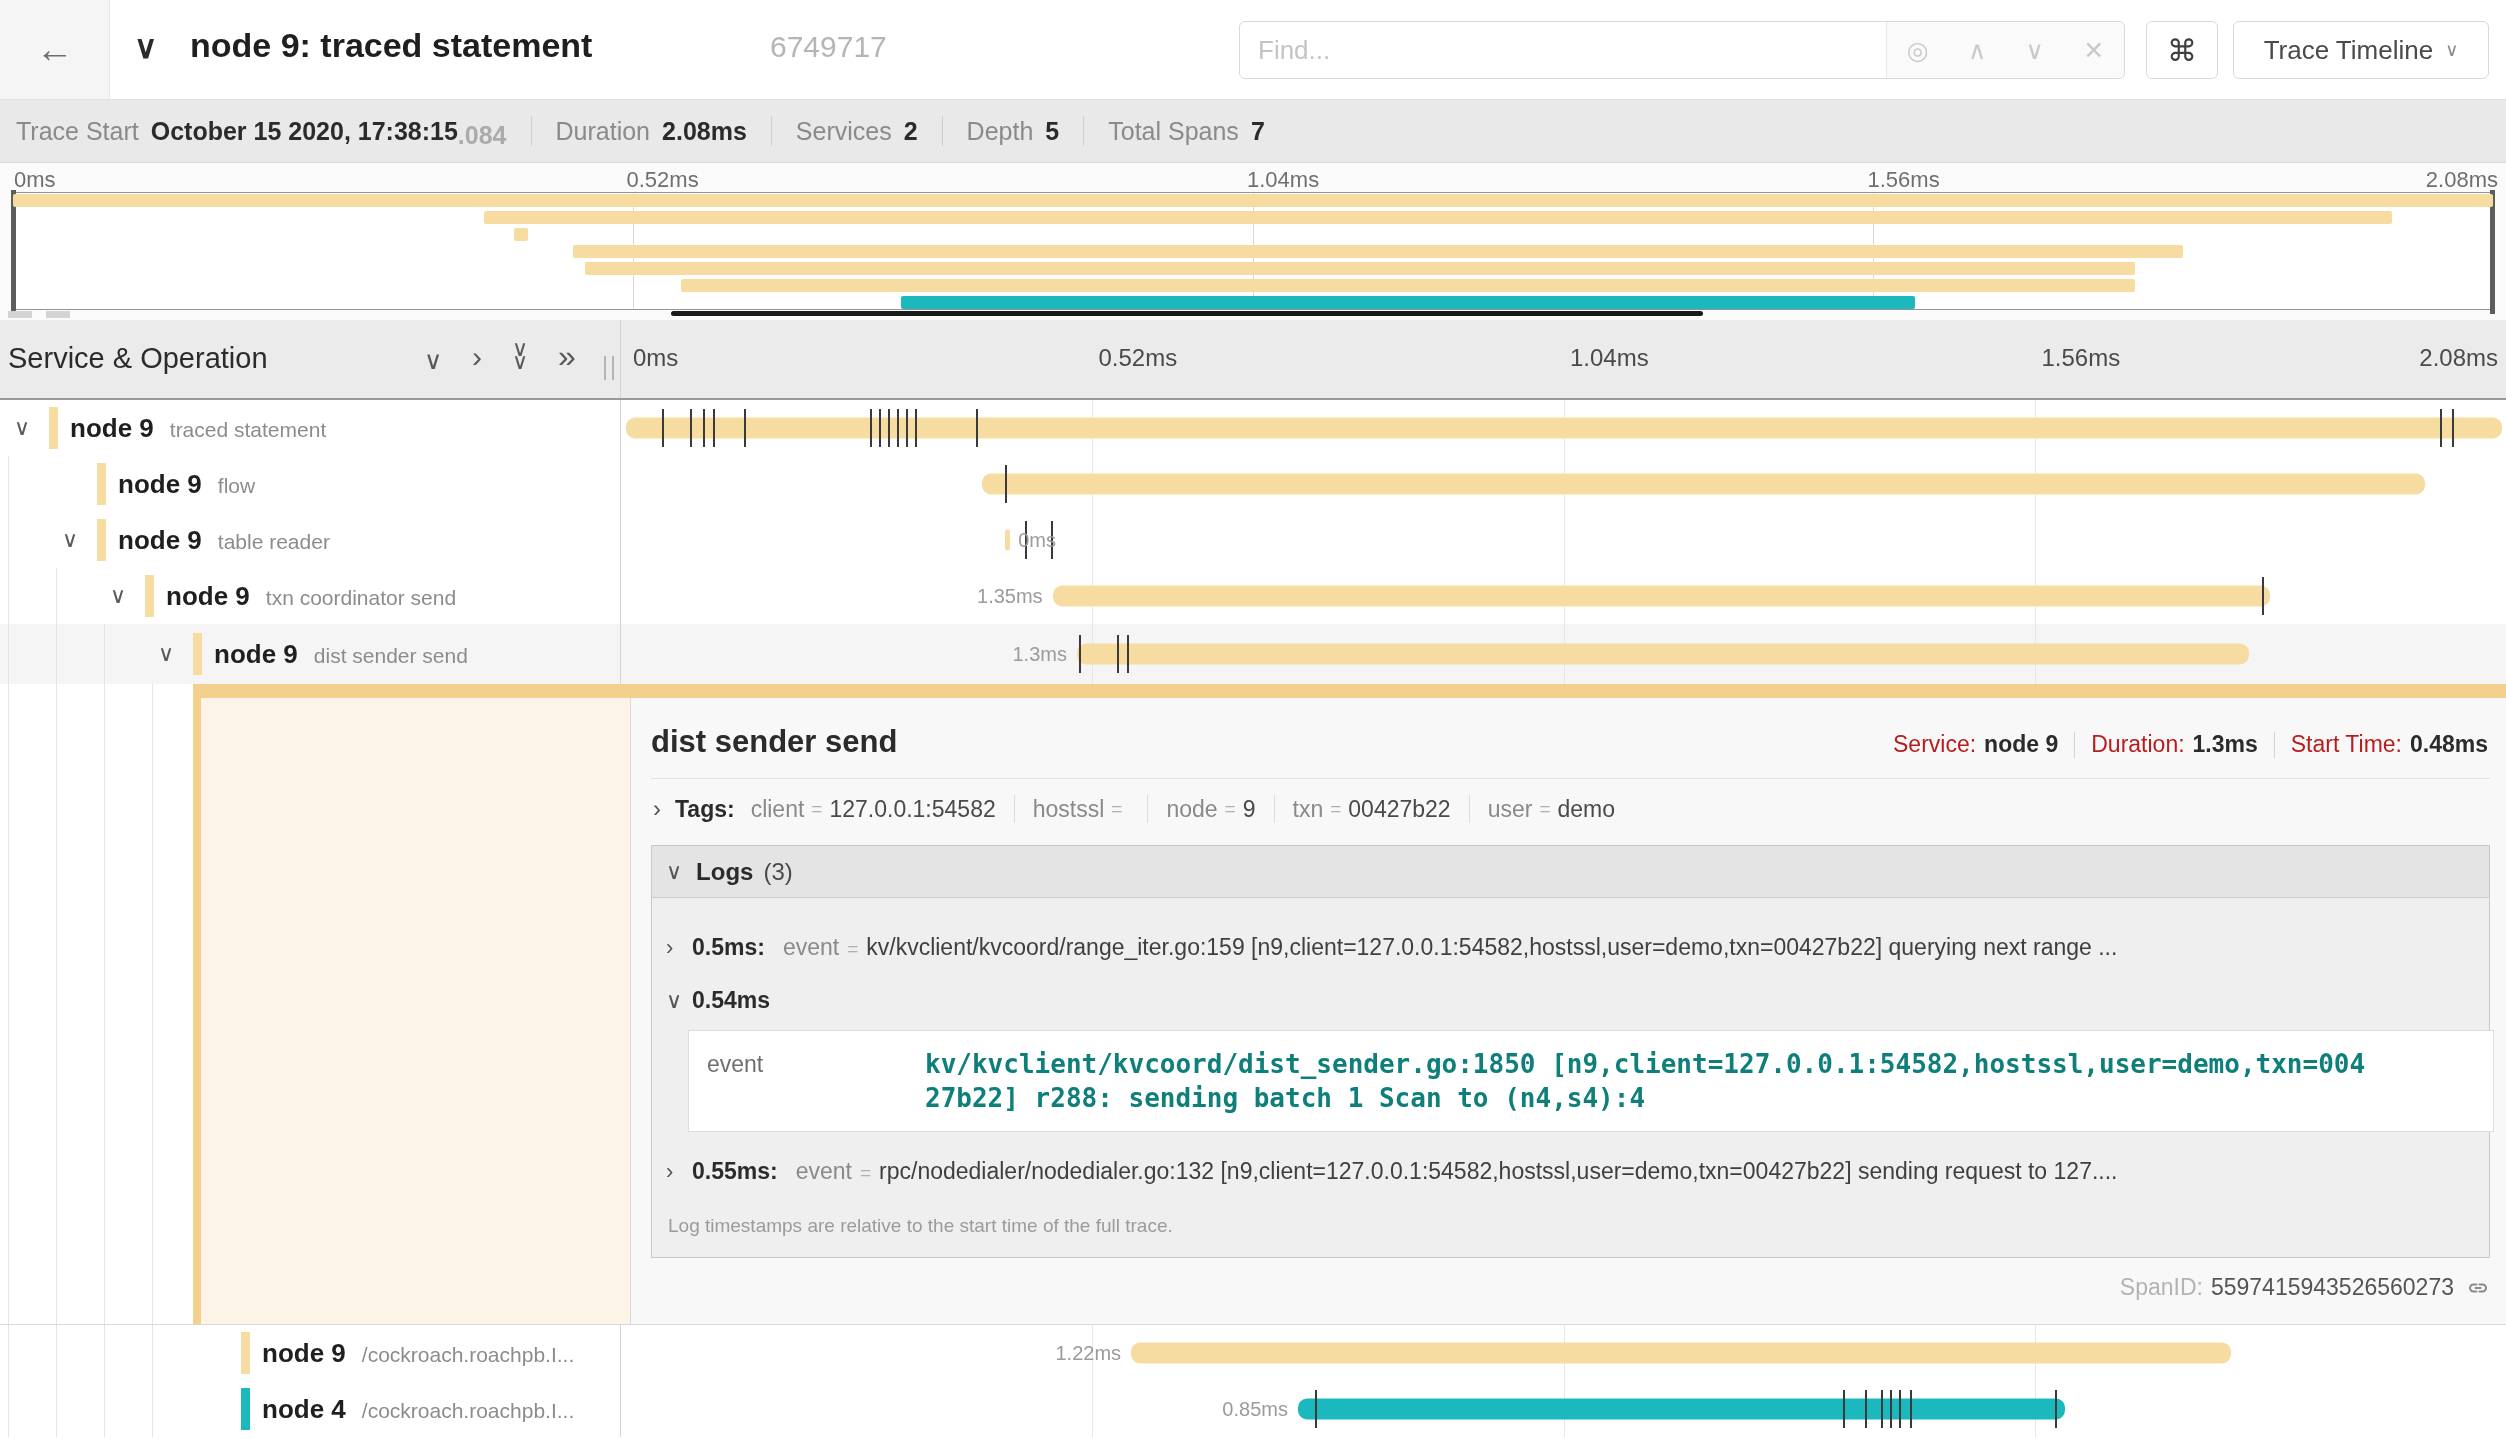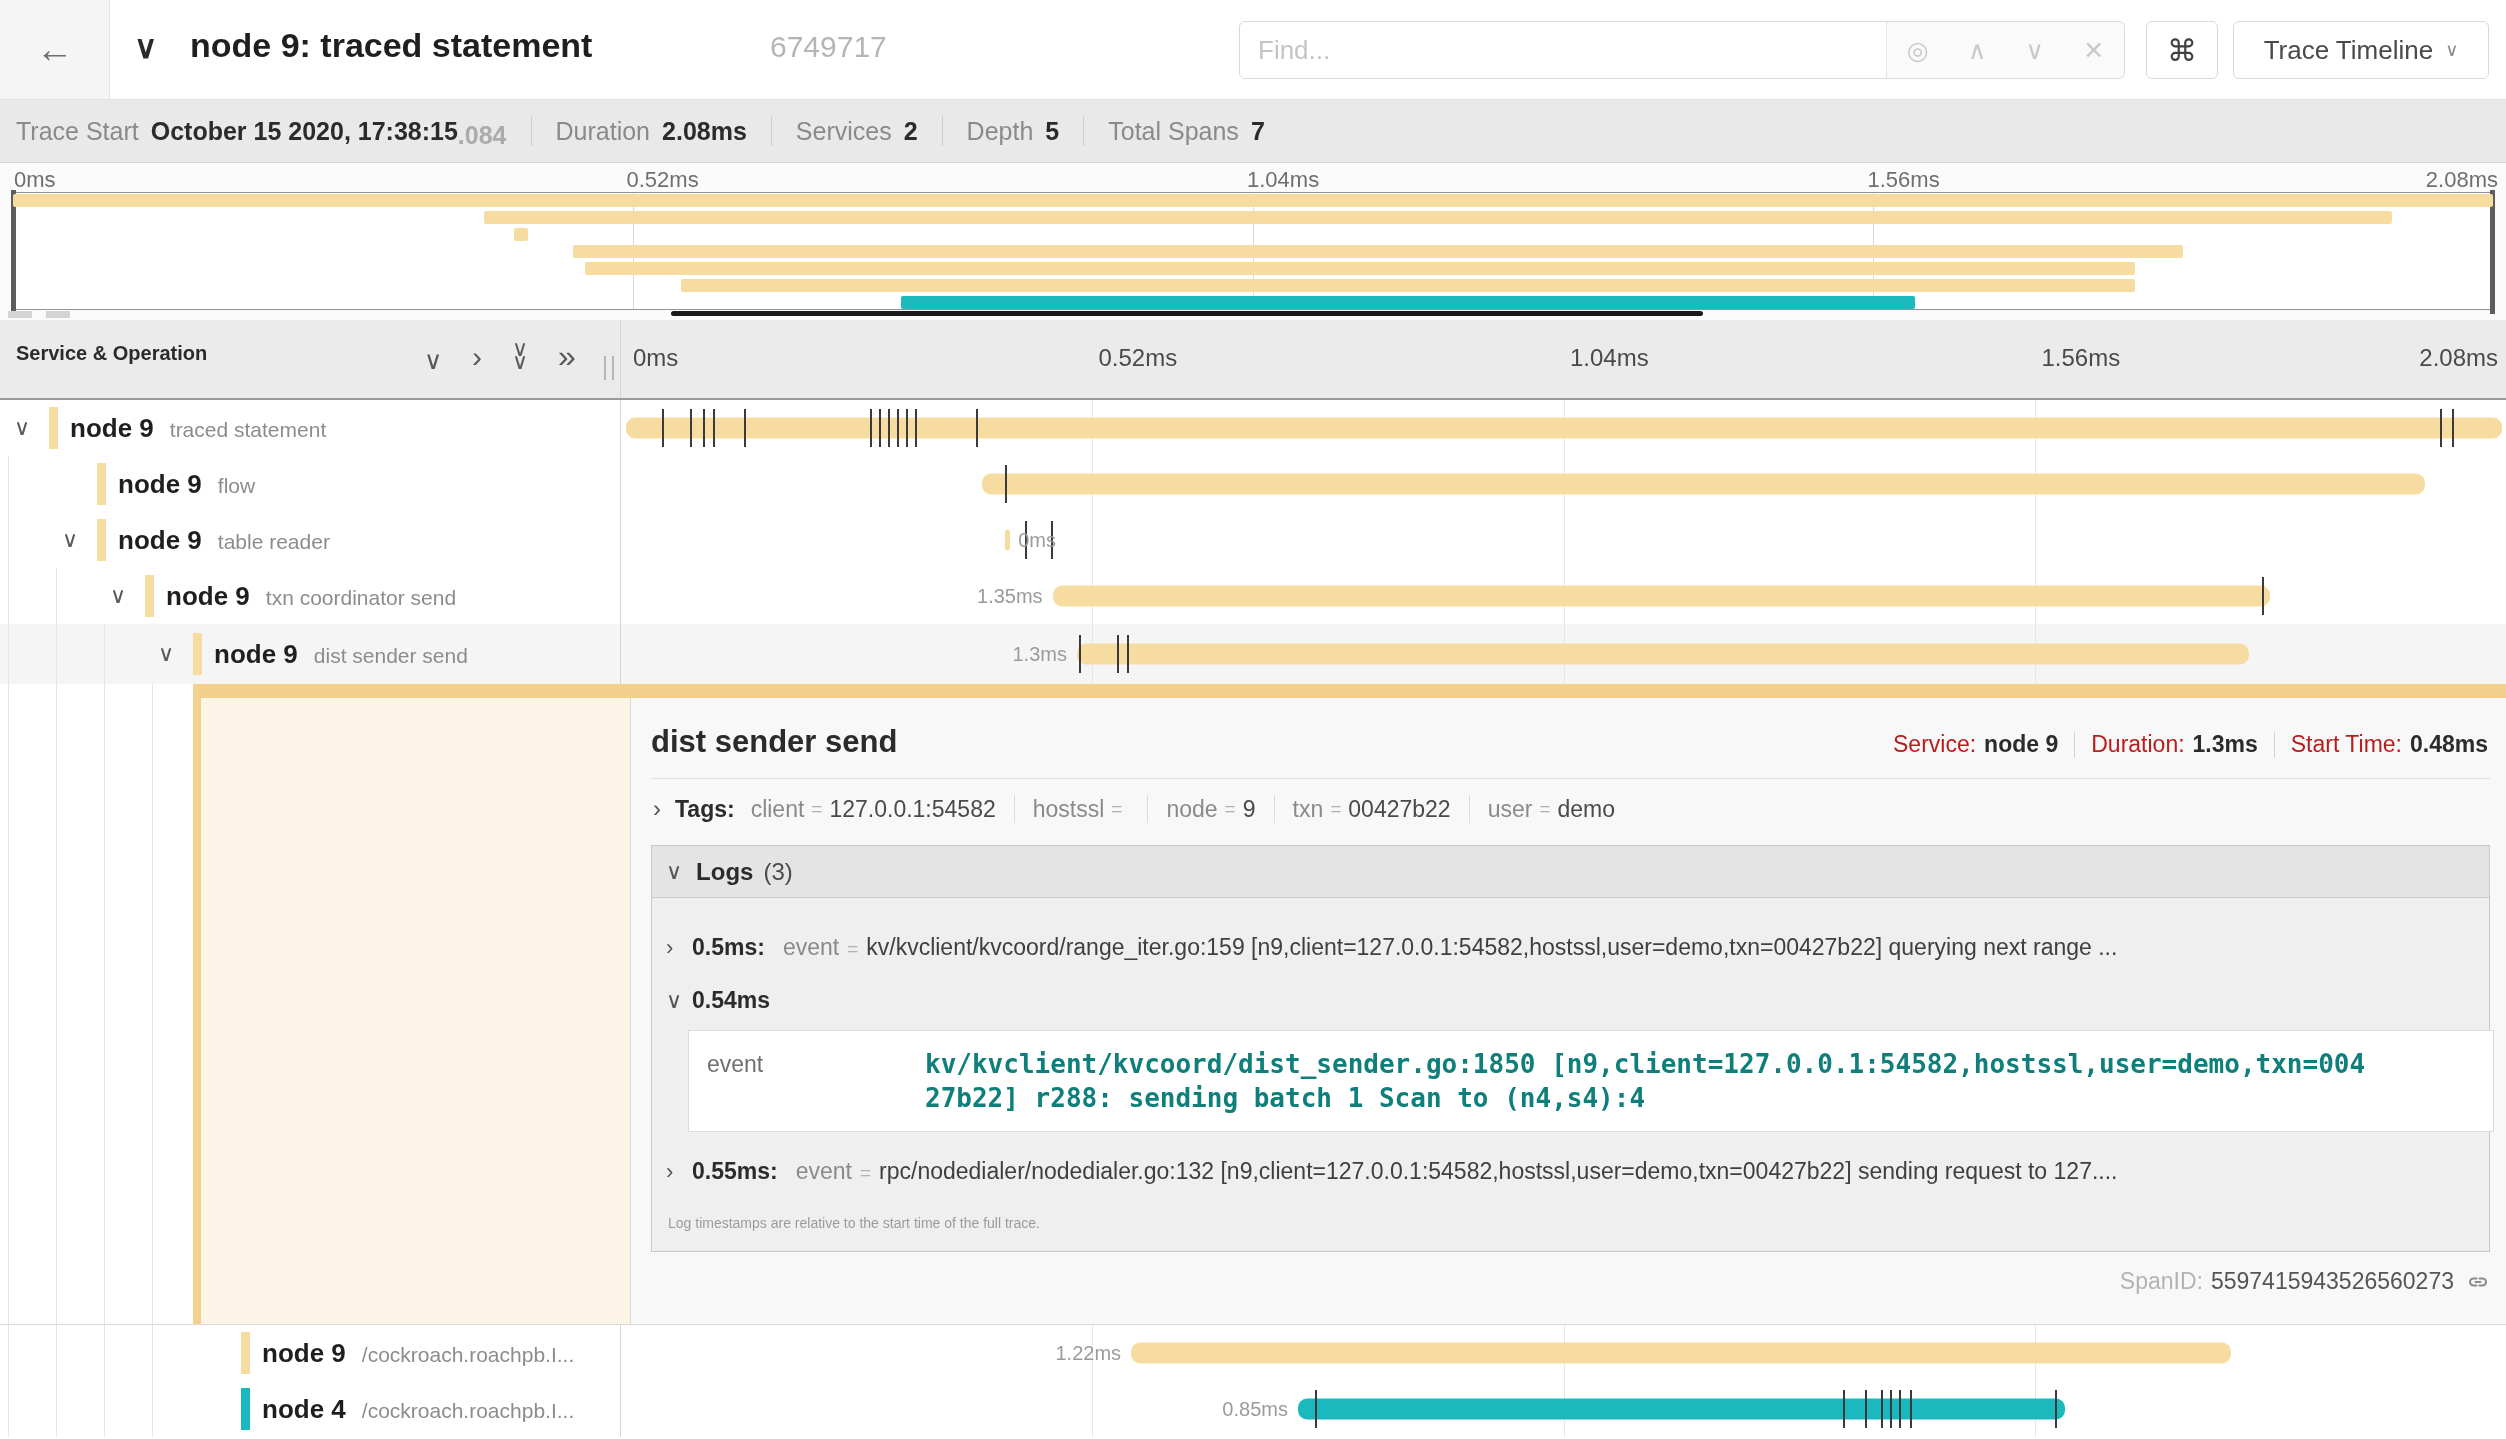--- a/index.html
+++ b/index.html
@@ -48,21 +48,21 @@
   .mm-grid { position:absolute; top:0; width:1px; height:100%; background:#d9d9d9; }
   .mm-bar { position:absolute; height:13px; border-radius:2px; }
   .mm-handle { position:absolute; top:-3px; width:5px; height:124px; background:#5d5d5d; }
   .mm-sq { position:absolute; top:148px; height:7px; width:24px; background:#d4d4d4; }
   .mm-scroll { position:absolute; top:148px; height:5px; background:#1a1a1a; border-radius:3px; cursor:pointer; }
 
   
   .mainhead { position:absolute; left:0; top:320px; width:2506px; height:80px; background:#ebebeb;
     border-bottom:2px solid #999; }
   .mh-left { position:absolute; left:0; top:0; width:620px; height:78px; }
-  .mh-title { position:absolute; left:16px; top:22px; font-size:20px; font-weight:bold; color:#2b2b2b; }
+  .mh-title { position:absolute; left:8px; top:22px; font-size:29px; font-weight:normal; color:#2b2b2b; }
   .mh-ic { position:absolute; top:26px; font-size:25px; color:#595959; cursor:pointer; }
   .mh-dbl { display:flex; flex-direction:column; line-height:13px; font-size:22px; top:22px; }
   .mh-grip { position:absolute; left:604px; top:36px; width:10px; height:24px; cursor:col-resize;
     border-left:2px solid #b5b5b5; border-right:2px solid #b5b5b5; }
   .mh-right { position:absolute; left:620px; top:0; width:1886px; height:78px; border-left:1px solid #d5d5d5; }
   .tick-lbl { position:absolute; top:24px; font-size:24px; color:#4a4a4a; }
 
   .rowsarea { position:absolute; left:0; top:400px; width:2506px; }
   .srow { display:flex; width:2506px; background:#fff; cursor:pointer; }
   .srow.sel { background:#f5f5f5; }
@@ -111,21 +111,21 @@
   .logline { display:flex; align-items:baseline; font-size:23px; margin-top:26px; white-space:nowrap; overflow:hidden; cursor:pointer;}
   .logline .c { color:#555; width:26px; flex:0 0 26px; font-size:22px; }
   .logline .tm { font-weight:bold; color:#2b2b2b; margin-right:18px; }
   .logline .k { color:#8a8a8a; }
   .logline .eq { color:#b0b0b0; font-size:19px; margin:0 8px; }
   .logline .v { color:#3f3f3f; overflow:hidden; text-overflow:ellipsis; }
   .logtable { margin:16px 0 10px 22px; background:#fff; border:1px solid #ddd; display:flex; padding:16px 18px; width:1806px;}
   .logtable .lk { flex:0 0 218px; font-size:23px; color:#6f6f6f; padding-top:4px; }
   .logtable .lv { font-family:"DejaVu Sans Mono", monospace; font-size:26px; line-height:34px;
     width:1444px; word-break:break-all; font-weight:bold; }
-  .logfoot { font-size:14px; color:#9b9b9b; margin:30px 0 6px 2px; }
+  .logfoot { font-size:19px; color:#9b9b9b; margin:30px 0 6px 2px; }
   .spanidrow { display:flex; justify-content:flex-end; align-items:center; margin-top:16px; font-size:23px; }
   .spanidrow .l { color:#b3b3b3; margin-right:8px; }
   .spanidrow .v { color:#555; }
   .spanidrow svg { margin-left:12px; cursor:pointer; }
 </style>
 </head>
 <body>
 
 <div id="stage">
 

